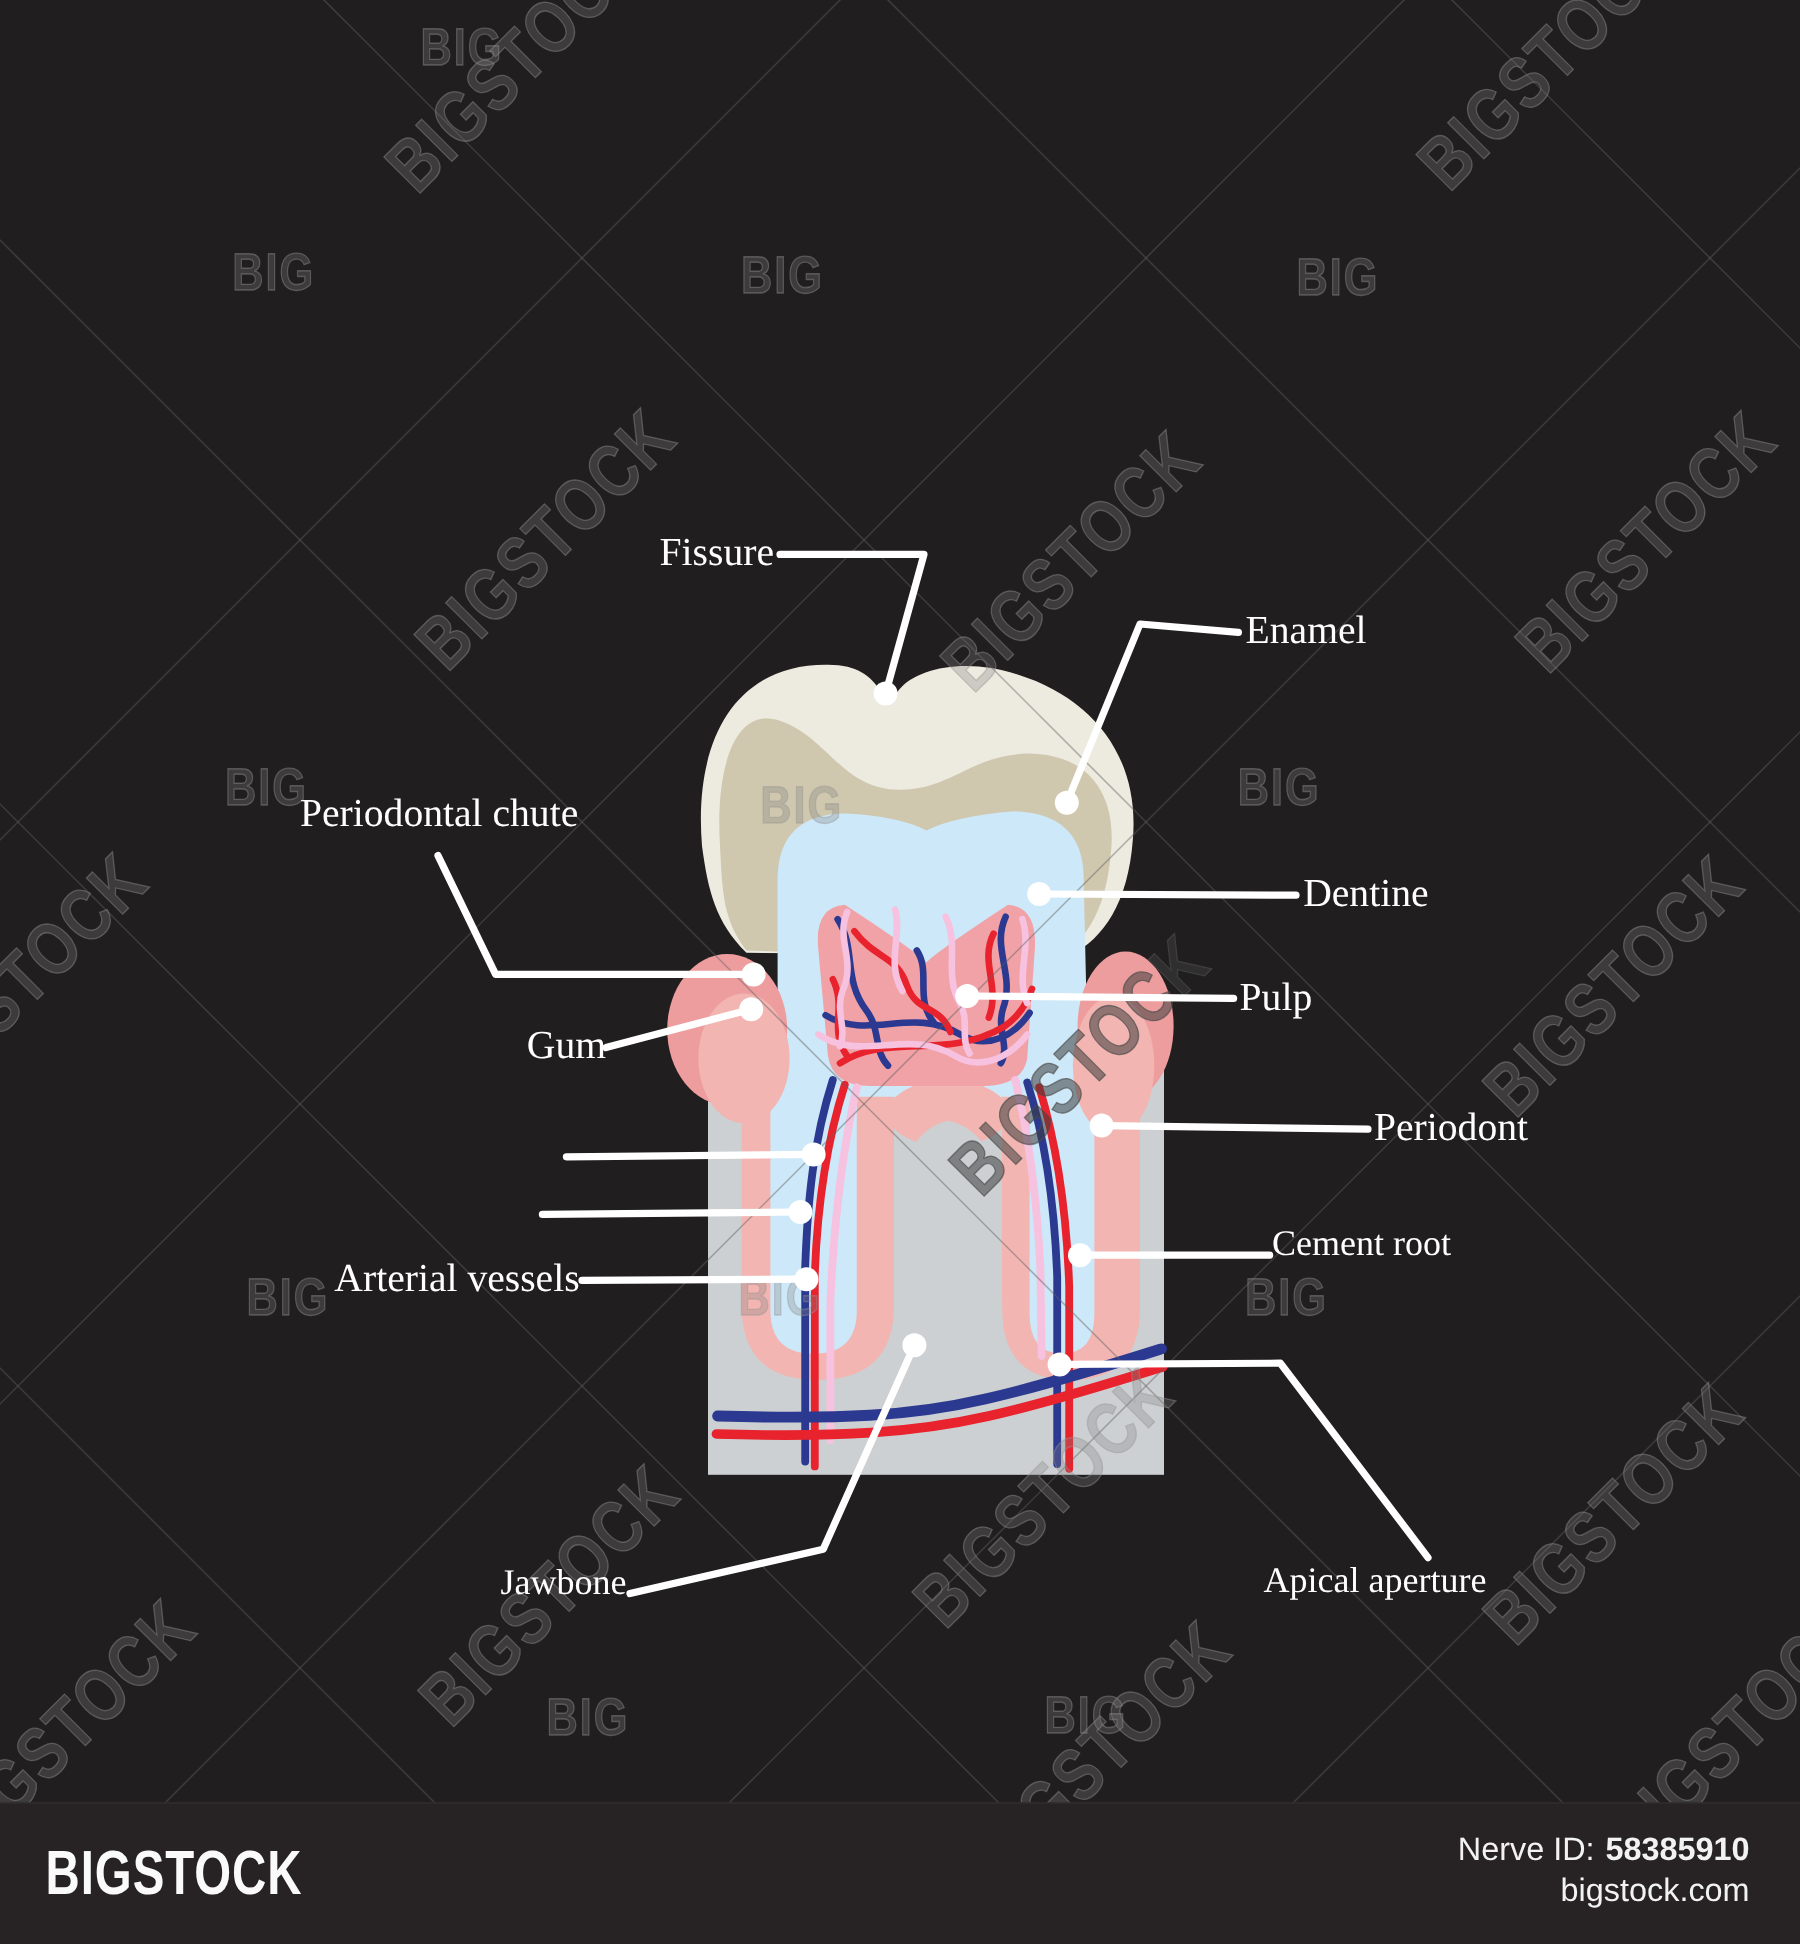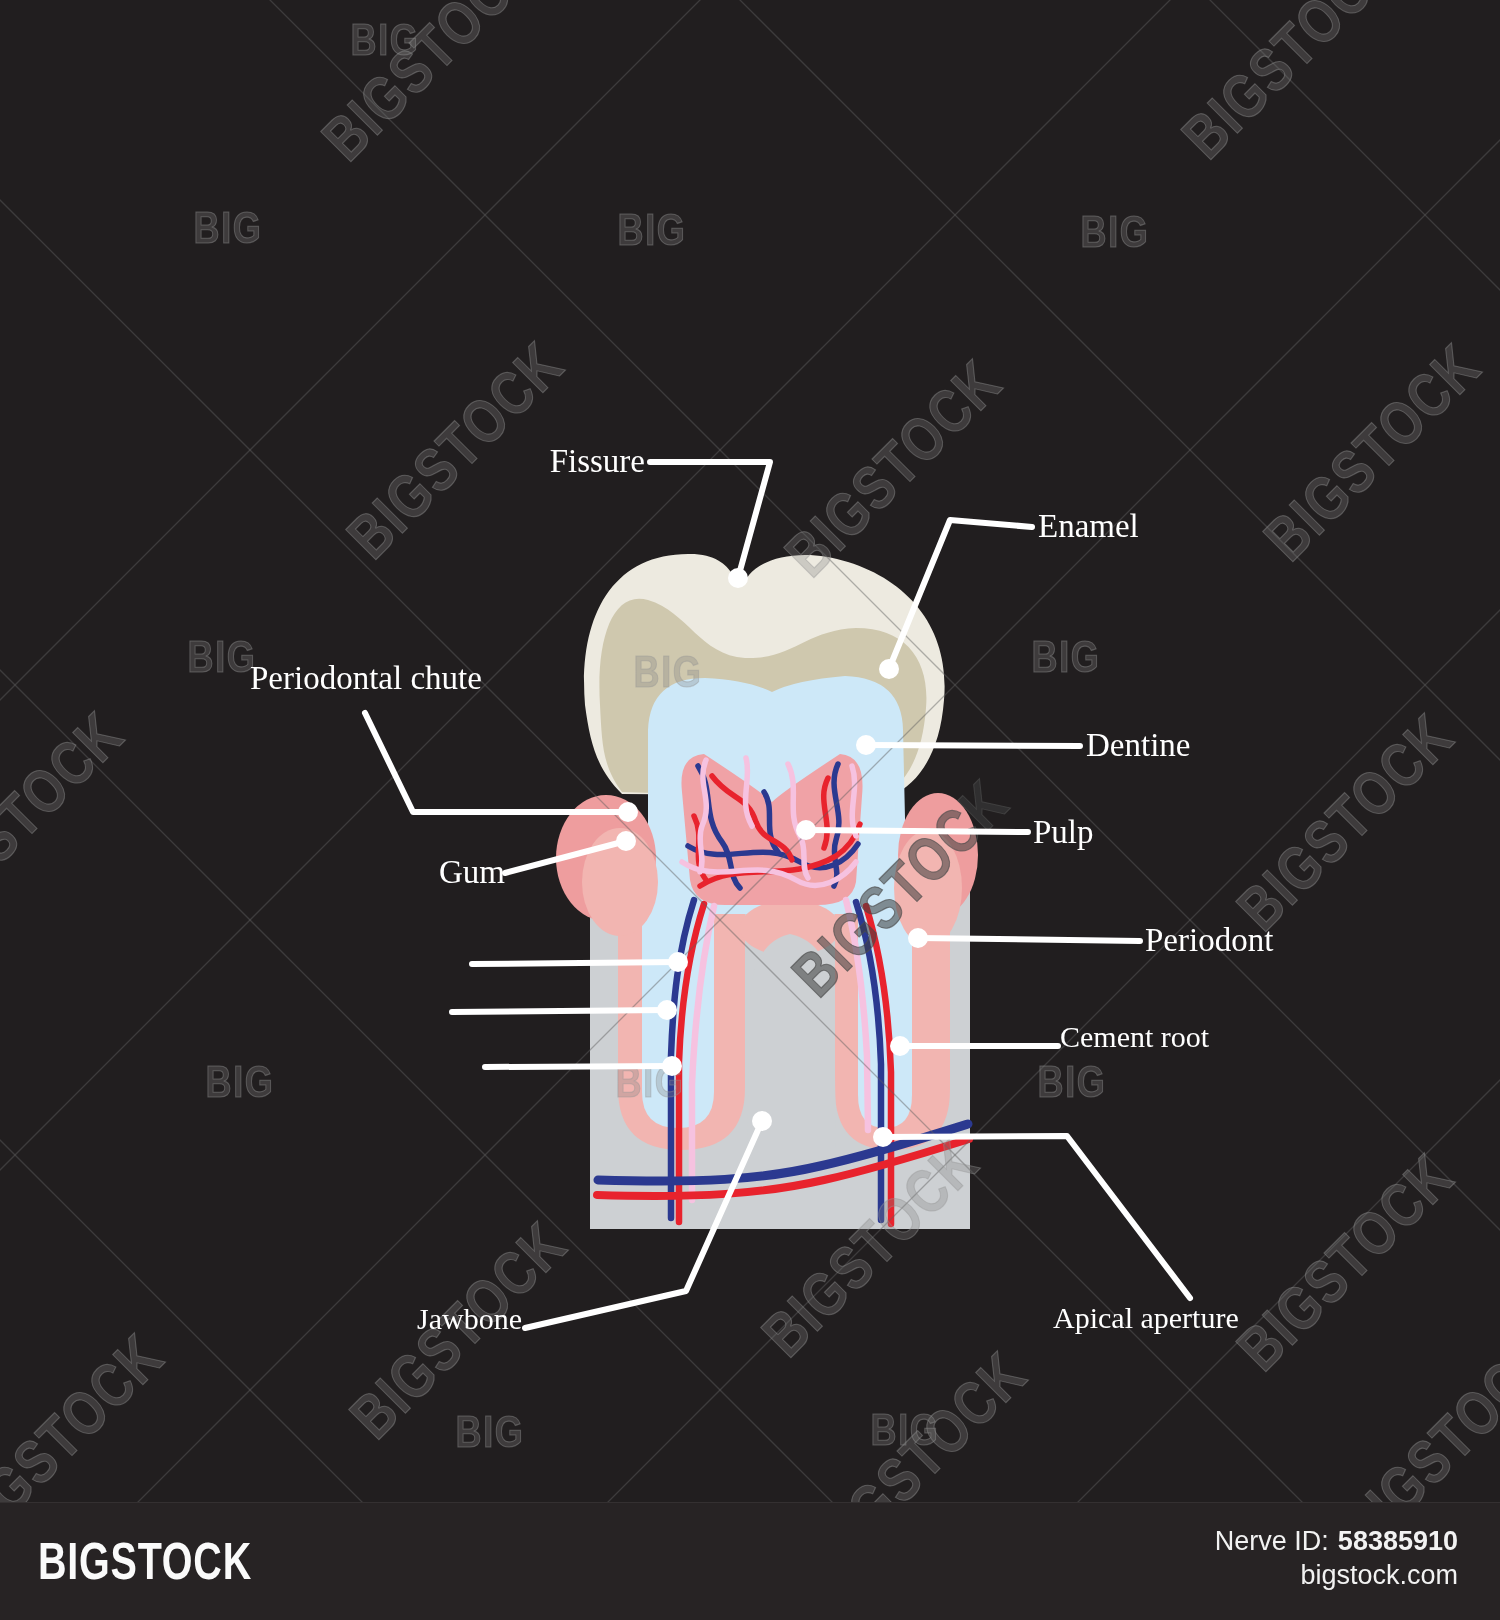--- a/index.html
+++ b/index.html
@@ -189,20 +189,21 @@
   </svg>
 
 
   <div class="lbl" style="left:395px;top:442px;width:250px;text-align:right;">Fissure</div>
   <div class="lbl" style="left:1038px;top:507px;">Enamel</div>
   <div class="lbl" style="left:250px;top:659px;">Periodontal chute</div>
   <div class="lbl" style="left:1086px;top:726px;">Dentine</div>
   <div class="lbl" style="left:305px;top:853px;width:200px;text-align:right;">Gum</div>
   <div class="lbl" style="left:1033px;top:813px;">Pulp</div>
   <div class="lbl" style="left:1145px;top:921px;">Periodont</div>
+  <div class="lbl" style="left:233px;top:1047px;width:250px;text-align:right;">Arterial vessels</div>
   <div class="lbl big" style="left:1060px;top:1019px;">Cement root</div>
   <div class="lbl big" style="left:272px;top:1301px;width:250px;text-align:right;">Jawbone</div>
   <div class="lbl big" style="left:1053px;top:1300px;">Apical aperture</div>
 
   <div id="footer">
     <div id="footer-logo">BIGSTOCK</div>
     <div id="footer-right">
       <div><span>Nerve ID:</span><span class="idnum">58385910</span></div>
       <div>bigstock.com</div>
     </div>

